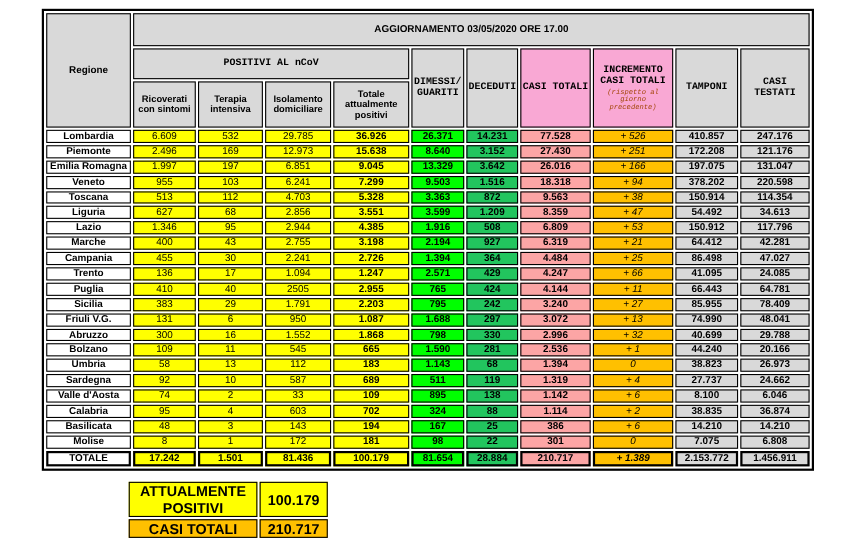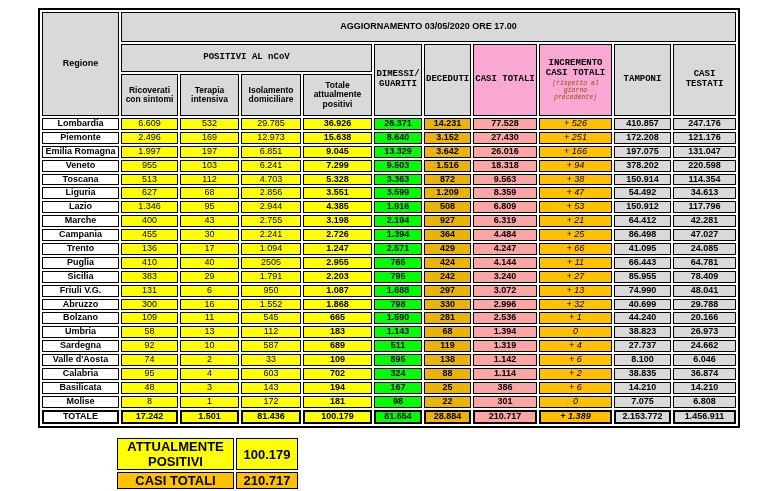--- a/index.html
+++ b/index.html
@@ -47,21 +47,21 @@
     font-size: 6.5px;
     color: #a34406;
     line-height: 1.1;
     margin-top: 1px;
   }
   .main-table tbody td { height: 11px; }
   .cell-region  { background: #ffffff; font-weight: bold; }
   .cell-yellow  { background: #ffff00; }
   .cell-yellow-b{ background: #ffff00; font-weight: bold; }
   .cell-green   { background: #00ff00; font-weight: bold; }
-  .cell-red     { background: #eab308; font-weight: bold; color: #2b0000; }
+  .cell-red     { background: #22c55e; font-weight: bold; color: #2b0000; }
   .cell-orange-b{ background: #fca5a5; font-weight: bold; }
   .cell-orange-i{ background: #ffc000; font-style: italic; }
   .cell-grey    { background: #d9d9d9; font-weight: bold; }
   .totale-row td { font-weight: bold; border-width: 2px; height: 13px; }
   .summary-table {
     position: absolute;
     left: 115px; top: 436px;
     border-collapse: separate;
     border-spacing: 2px;
   }

